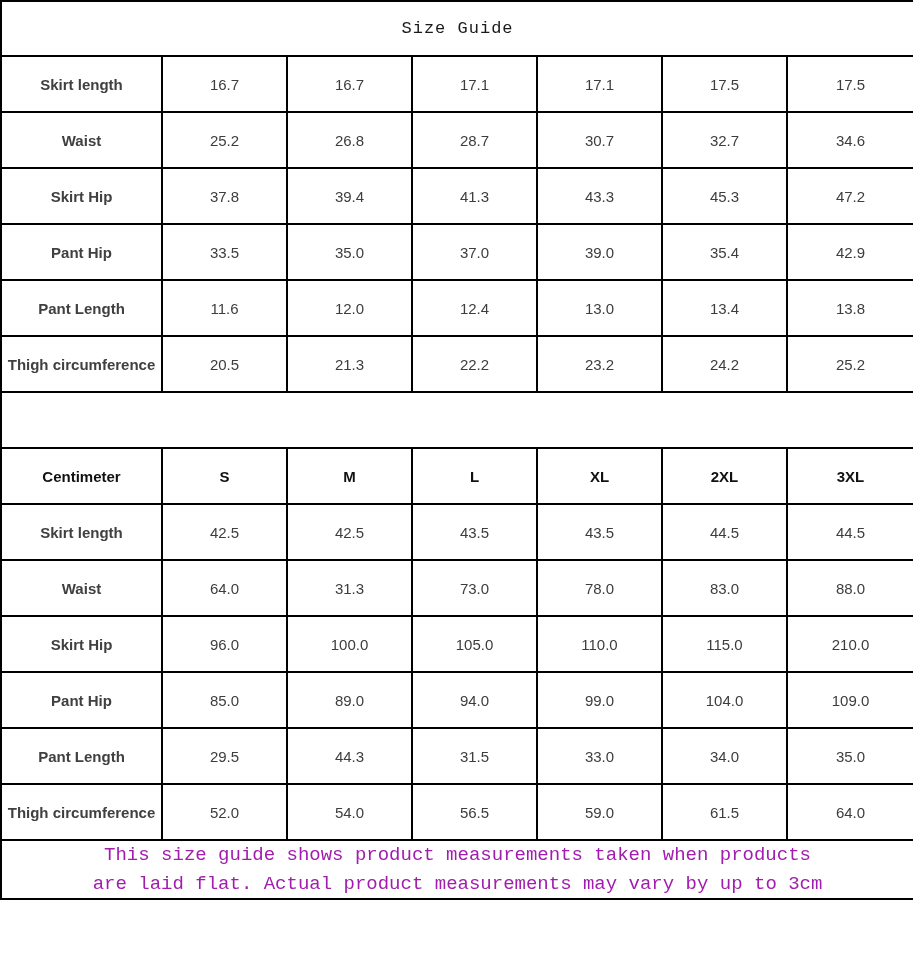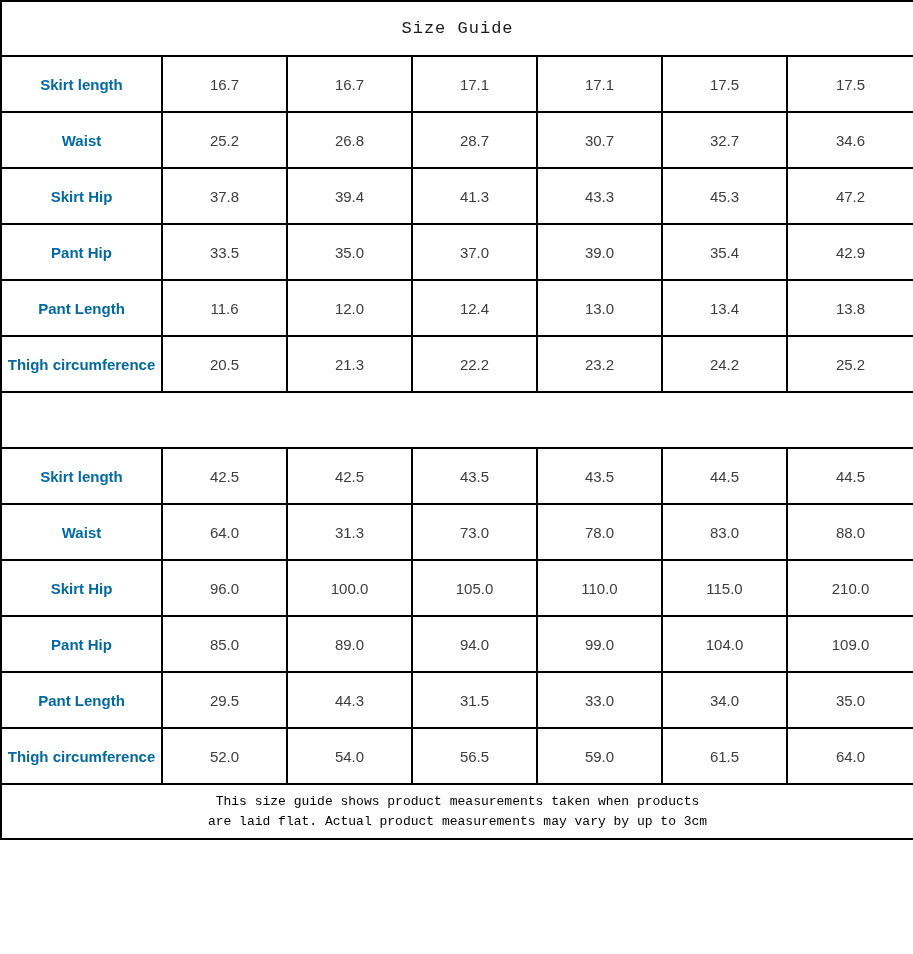--- a/index.html
+++ b/index.html
@@ -39,37 +39,37 @@
   .unit-cell, .size-cell {
     height: 54px;
     font-size: 15px;
     font-weight: bold;
     color: #111111;
   }
   .label-cell {
     height: 54px;
     font-size: 15px;
     font-weight: bold;
-    color: #0369a1;
+    color: #404040;
   }
   .value-cell {
     height: 54px;
     font-size: 15px;
     font-weight: normal;
     color: #3d3d3d;
   }
   .gap-cell {
     height: 54px;
   }
   .footer-cell {
     height: 53px;
     font-family: "Liberation Mono", "DejaVu Sans Mono", monospace;
-    font-size: 13px;
+    font-size: 19px;
     font-weight: normal;
-    color: #000000;
+    color: #a21caf;
     line-height: 1.5;
   }
 </style>
 </head>
 <body>
 
 <table class="size-guide">
   <colgroup>
     <col style="width:161px">
     <col style="width:125px">
@@ -142,20 +142,29 @@
       </tr>
     </tbody>
 
   <tbody>
     <tr>
       <td colspan="7" class="gap-cell"></td>
     </tr>
   </tbody>
 
   <tbody>
+      <tr>
+        <th class="unit-cell">Centimeter</th>
+        <th class="size-cell">S</th>
+        <th class="size-cell">M</th>
+        <th class="size-cell">L</th>
+        <th class="size-cell">XL</th>
+        <th class="size-cell">2XL</th>
+        <th class="size-cell">3XL</th>
+      </tr>
       <tr>
         <td class="label-cell">Skirt length</td>
         <td class="value-cell">42.5</td>
         <td class="value-cell">42.5</td>
         <td class="value-cell">43.5</td>
         <td class="value-cell">43.5</td>
         <td class="value-cell">44.5</td>
         <td class="value-cell">44.5</td>
       </tr>
       <tr>

